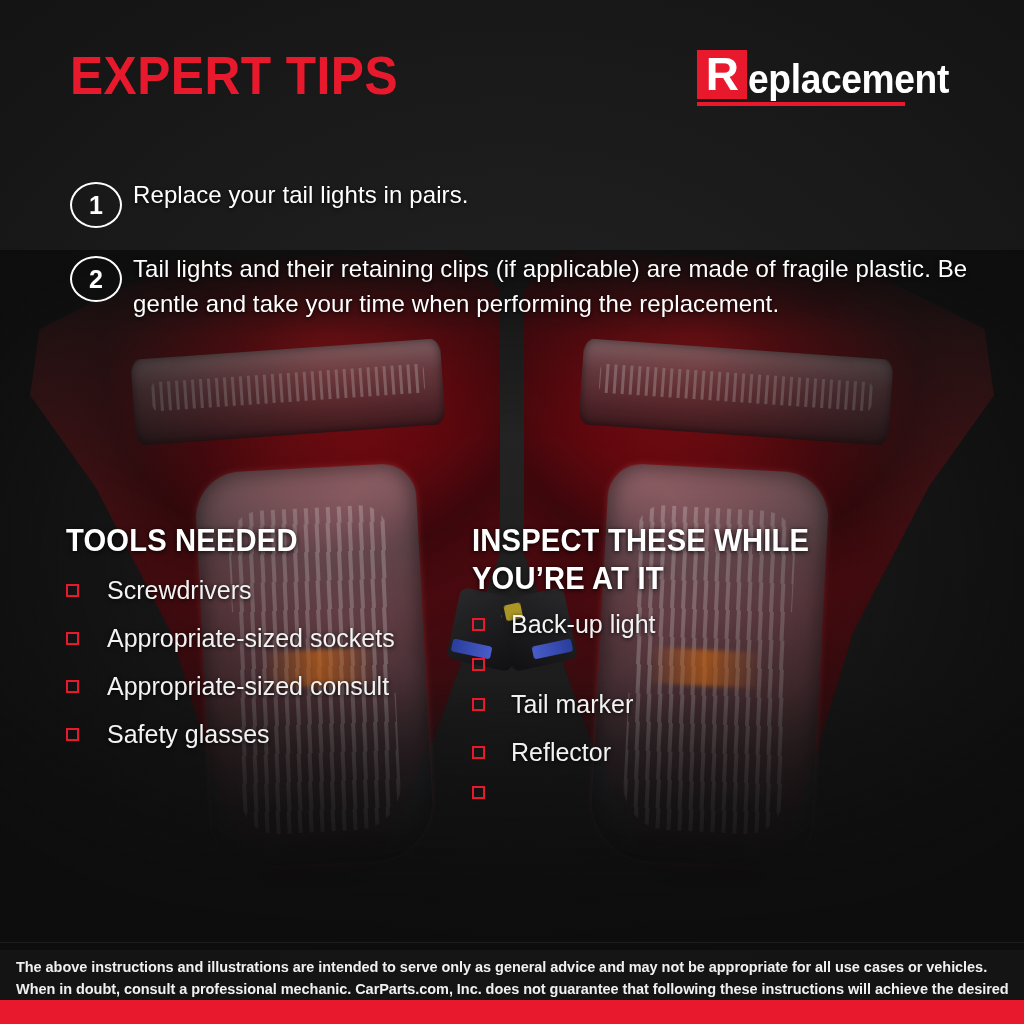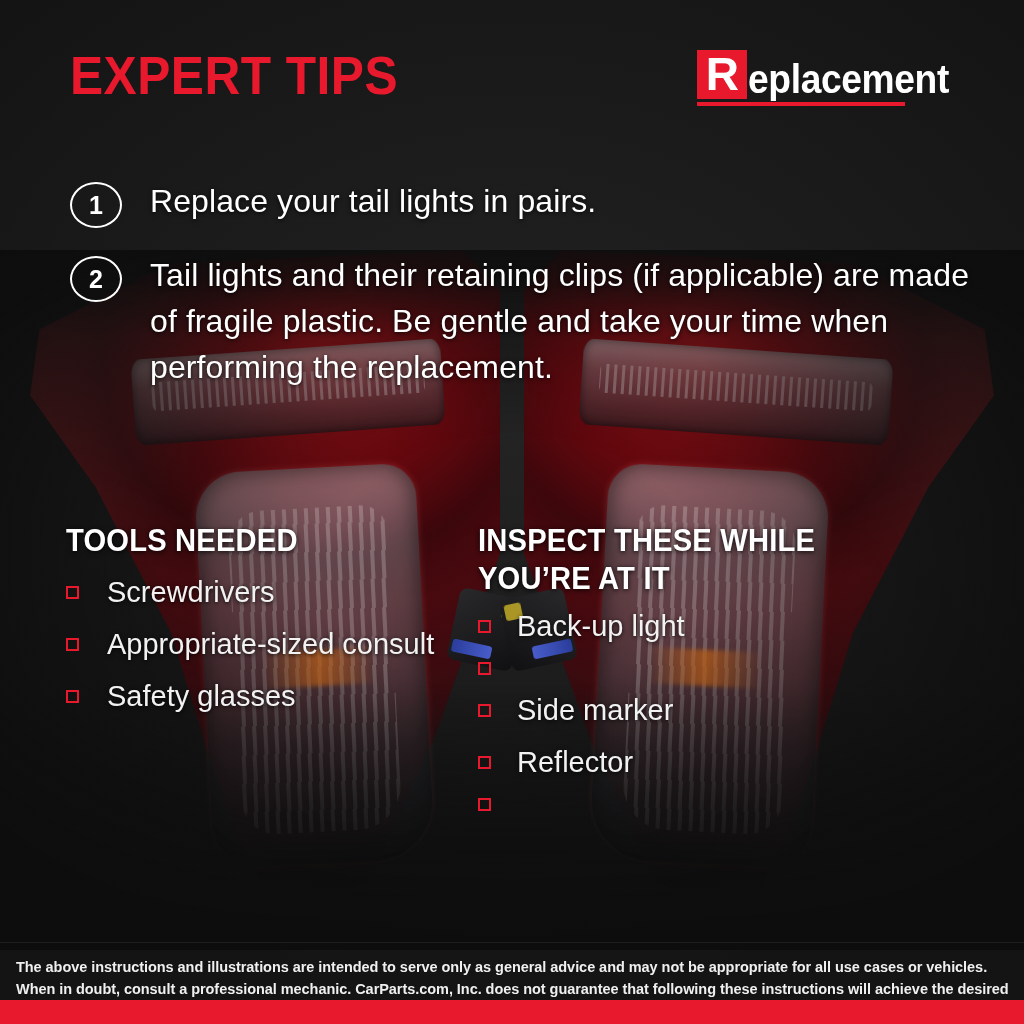--- a/index.html
+++ b/index.html
@@ -141,30 +141,30 @@
   .steps{ position:absolute; left:70px; top:178px; width:900px; }
   .step{ display:flex; align-items:flex-start; margin-bottom:24px; }
   .step-num{
     flex:0 0 auto; width:52px; height:46px; margin-top:4px;
     border:2px solid #ffffff; border-radius:50%;
     display:flex; align-items:center; justify-content:center;
     color:#fff; font-size:25px; font-weight:bold;
     font-family:"Liberation Sans Narrow","Liberation Sans",sans-serif;
   }
   .step-text{
-    margin-left:28px; color:#fff;
-    font-size:32px; line-height:1.44; font-weight:300;
+    margin-left:11px; color:#fff;
+    font-size:24px; line-height:1.44; font-weight:300;
     font-family:"Liberation Sans Narrow","Liberation Sans",sans-serif;
     text-shadow:0 1px 4px rgba(0,0,0,.85);
     letter-spacing:.1px;
   }
 
   .cols{
     position:absolute; left:66px; top:522px;
-    width:900px; display:flex; gap:12px;
+    width:900px; display:flex; gap:6px;
   }
   .col{ width:400px; }
   .col.right{ width:460px; }
   .col-head{
     color:#fff; font-size:31px; font-weight:bold; line-height:1.22;
     font-family:"Liberation Sans Narrow","Liberation Sans",sans-serif;
     letter-spacing:.2px; margin-bottom:16px;
     text-shadow:0 1px 5px rgba(0,0,0,.9);
     transform:scaleX(.94); transform-origin:left top;
   }
@@ -172,21 +172,21 @@
   .bullets{ list-style:none; }
   .bullets li{
     display:flex; align-items:center;
     margin-bottom:19px;
   }
   .bx{
     flex:0 0 auto; width:13px; height:13px;
     border:2px solid #e8192c; margin-right:28px;
   }
   .btxt{
-    color:#f2f2f2; font-size:29px; font-weight:300;
+    color:#f2f2f2; font-size:25px; font-weight:300;
     font-family:"Liberation Sans Narrow","Liberation Sans",sans-serif;
     text-shadow:0 1px 4px rgba(0,0,0,.85);
   }
   .col.right .bullets{ margin-top:2px; }
   .col.right .bx{ margin-right:26px; }
 
   .divider{
     position:absolute; left:0; top:942px; width:1024px; height:1px;
     background:rgba(255,255,255,.07);
   }
@@ -249,20 +249,24 @@
 
       <div class="col">
         <div class="col-head">TOOLS NEEDED</div>
         <ul class="bullets">
           <li>
             <span class="bx"></span>
             <span class="btxt">Screwdrivers</span>
           </li>
           <li>
             <span class="bx"></span>
+            <span class="btxt">Appropriate-sized sockets</span>
+          </li>
+          <li>
+            <span class="bx"></span>
             <span class="btxt">Appropriate-sized consult</span>
           </li>
           <li>
             <span class="bx"></span>
             <span class="btxt">Safety glasses</span>
           </li>
         </ul>
       </div>
 
       <div class="col right">
@@ -270,21 +274,21 @@
         <ul class="bullets">
           <li>
             <span class="bx"></span>
             <span class="btxt">Back-up light</span>
           </li>
           <li>
             <span class="bx"></span>
           </li>
           <li>
             <span class="bx"></span>
-            <span class="btxt">Side marker</span>
+            <span class="btxt">Tail marker</span>
           </li>
           <li>
             <span class="bx"></span>
             <span class="btxt">Reflector</span>
           </li>
           <li>
             <span class="bx"></span>
           </li>
         </ul>
       </div>

